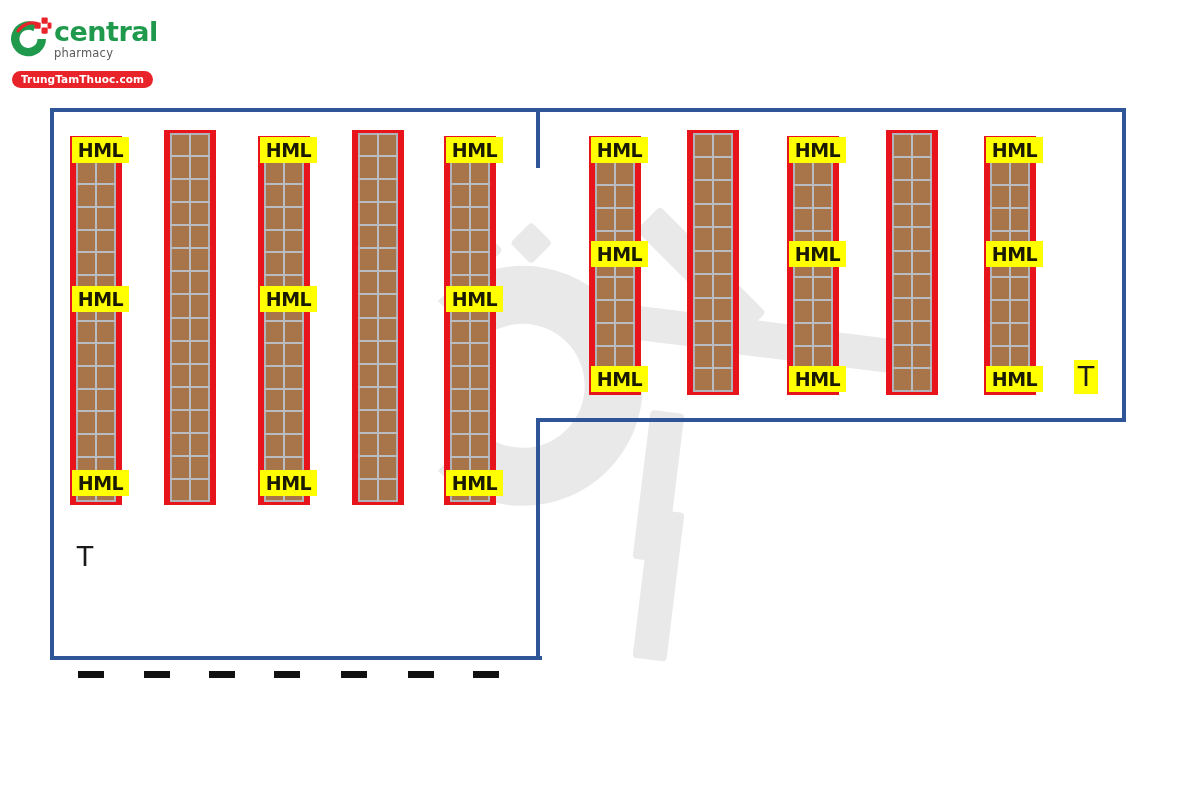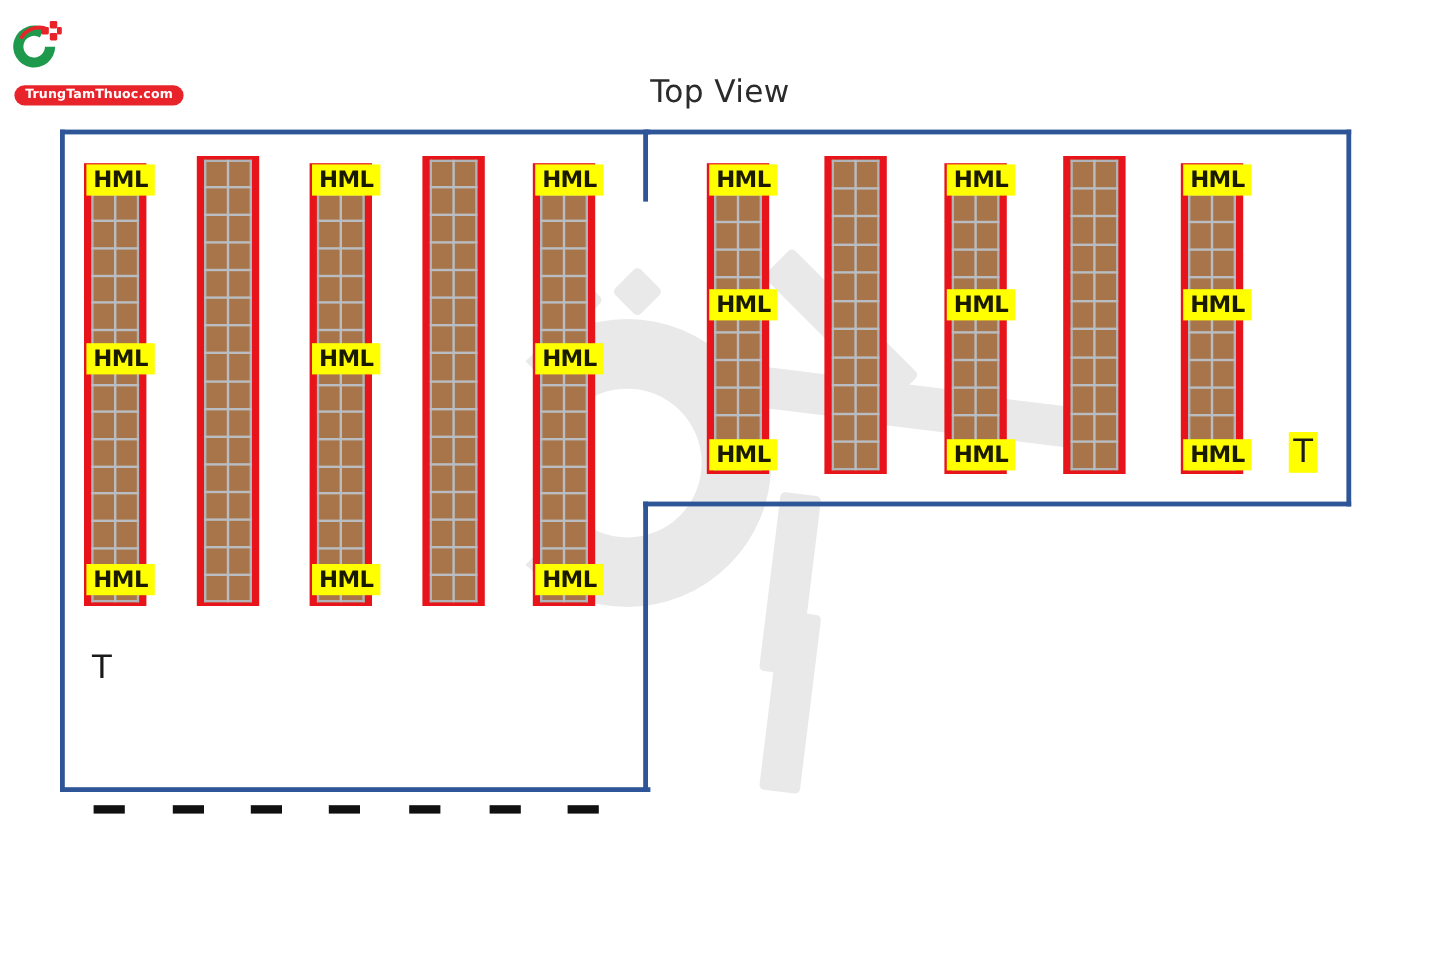--- a/index.html
+++ b/index.html
@@ -148,24 +148,27 @@
     <div class="logo-mark">
       <svg viewBox="0 0 46 46" xmlns="http://www.w3.org/2000/svg">
         <path d="M31 7.5 A17.5 17.5 0 1 0 40 23 L31.5 23 A9 9 0 1 1 27.2 15.2 Z" fill="#1f9a4d"></path>
         <path d="M31 7.5 A17.5 17.5 0 0 0 12 15" fill="none" stroke="#e8242a" stroke-width="3.2" stroke-linecap="round"></path>
         <rect x="28.5" y="6.5" width="6.2" height="6.2" rx="1.1" fill="#e8242a"></rect>
         <rect x="35.5" y="1.5" width="6.2" height="6.2" rx="1.1" fill="#e8242a"></rect>
         <rect x="35.5" y="11.5" width="6.2" height="6.2" rx="1.1" fill="#e8242a"></rect>
         <rect x="41.5" y="6.5" width="4.0" height="6.2" rx="1.1" fill="#e8242a"></rect>
       </svg>
     </div>
+    <div class="logo-words">
+      <div class="logo-central">central</div>
+      <div class="logo-pharmacy">pharmacy</div>
+    </div>
     <div class="logo-badge">TrungTamThuoc.com</div>
   </div>
 
-  <div class="title">Top View</div>
 
   <div id="plan">
       <div class="wall" style="left: 50px; top: 108px; width: 492px; height: 4px; background: rgb(46, 85, 151);"></div>
       <div class="wall" style="left: 50px; top: 108px; width: 4px; height: 552px; background: rgb(46, 85, 151);"></div>
       <div class="wall" style="left: 50px; top: 656px; width: 492px; height: 4px; background: rgb(46, 85, 151);"></div>
       <div class="wall" style="left: 536px; top: 418px; width: 4px; height: 242px; background: rgb(46, 85, 151);"></div>
       <div class="wall" style="left: 536px; top: 108px; width: 4px; height: 60px; background: rgb(46, 85, 151);"></div>
       <div class="wall" style="left: 538px; top: 108px; width: 588px; height: 4px; background: rgb(46, 85, 151);"></div>
       <div class="wall" style="left: 1122px; top: 108px; width: 4px; height: 314px; background: rgb(46, 85, 151);"></div>
       <div class="wall" style="left: 536px; top: 418px; width: 590px; height: 4px; background: rgb(46, 85, 151);"></div>

